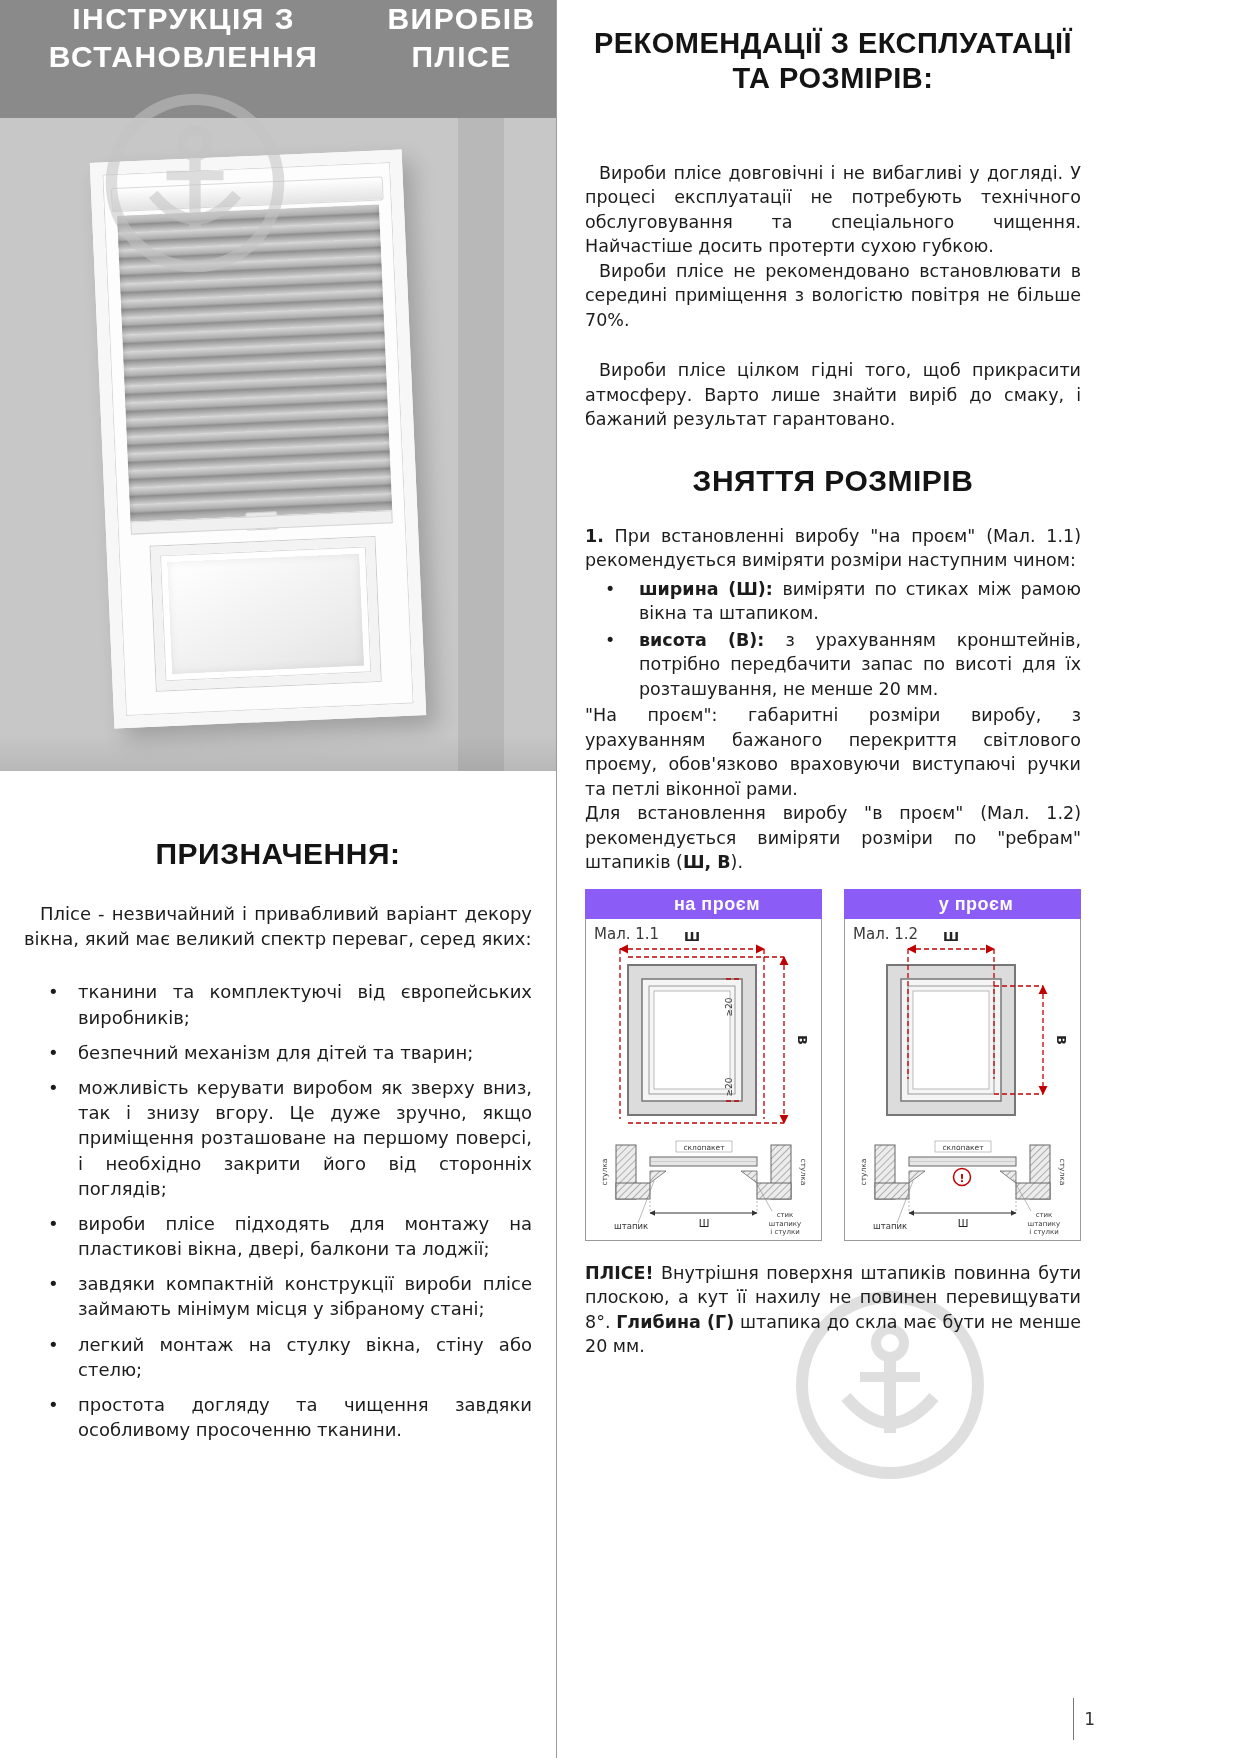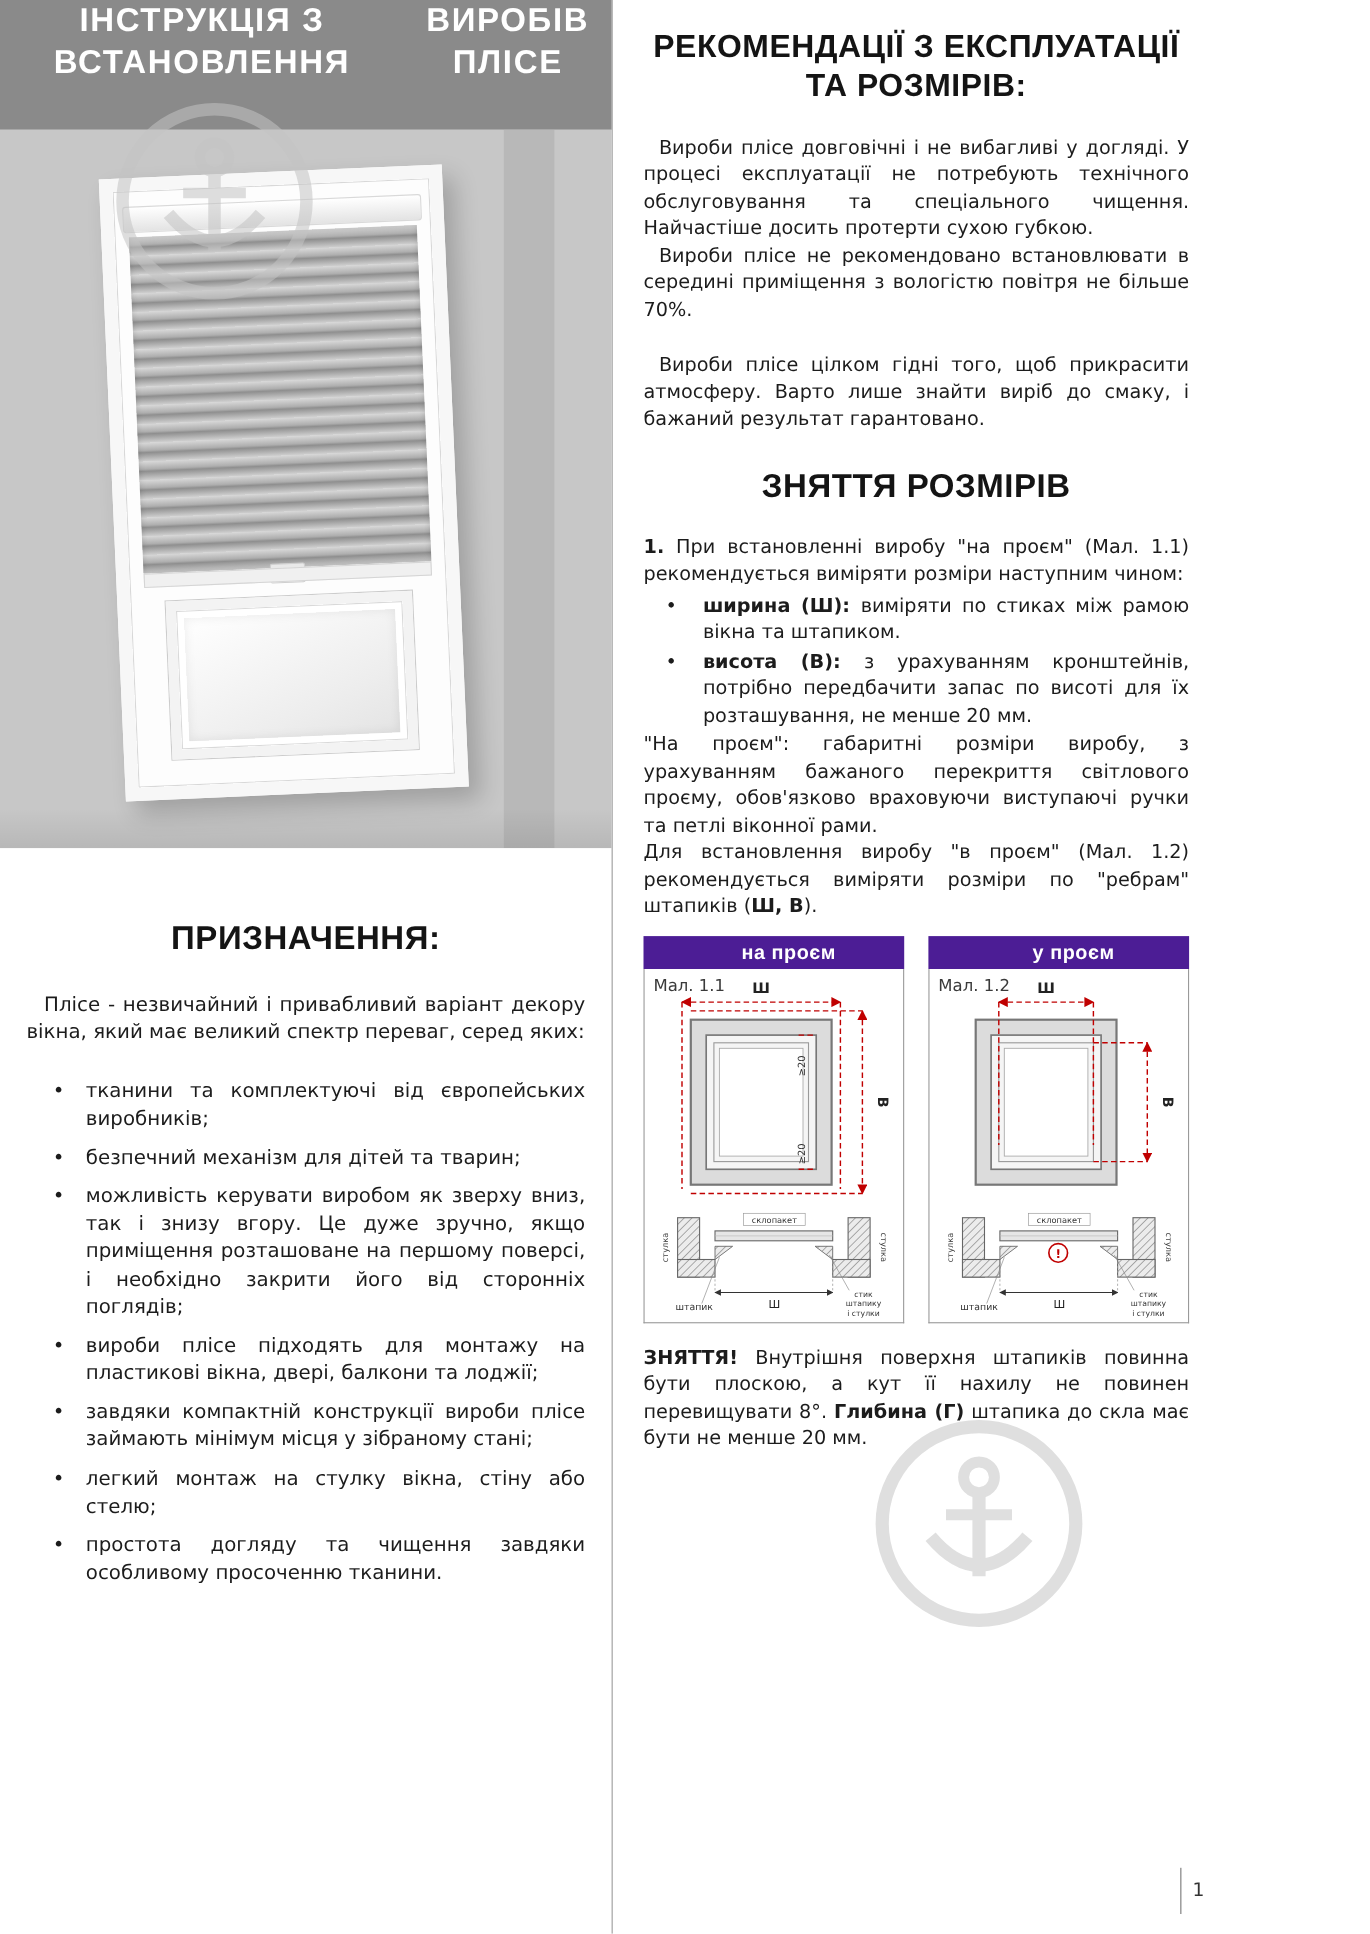--- a/index.html
+++ b/index.html
@@ -45,33 +45,33 @@
   .features li{
     position:relative;padding-left:38px;text-align:justify;font-size:18px;line-height:1.4;margin-bottom:10px;
   }
   .features li::before{content:"\2022";position:absolute;left:8px;top:0;}
 
   
   .right-col{position:absolute;left:585px;top:0;width:496px;}
   .care-title{font-size:29px;line-height:1.2;margin-top:26px;}
   .jp{font-size:17.5px;line-height:1.4;text-align:justify;margin:0;}
   .ind{text-indent:14px;}
-  .p1{margin-top:27px;}
+  .p1{margin-top:65px;}
   .p3{margin-top:26px;}
   .measure-title{margin-top:32px;}
   .step{margin-top:26px;}
   .b{font-weight:700;}
   .measure-list{list-style:none;margin:4px 0 0;padding:0 0 0 14px;}
   .measure-list li{position:relative;padding-left:40px;text-align:justify;font-size:17.5px;line-height:1.4;margin-bottom:2px;}
   .measure-list li::before{content:"\2022";position:absolute;left:6px;top:0;}
 
   .diagrams{display:flex;gap:22px;margin-top:14px;position:relative;}
   .panel{width:237px;}
   .panel-header{
-    height:30px;background:#4c1d95;color:#fff;font-family:"Liberation Sans",sans-serif;
+    height:30px;background:#8b5cf6;color:#fff;font-family:"Liberation Sans",sans-serif;
     font-weight:700;font-size:18px;text-align:center;line-height:30px;letter-spacing:.5px;padding-left:27px;
   }
   .panel-body{border:1px solid #9a9a9a;border-top:none;height:322px;background:#ffffff;box-sizing:border-box;}
   .diag{display:block;width:235px;height:320px;}
   .diag text{font-family:"DejaVu Sans",sans-serif;}
 
   .warning{margin-top:20px;position:relative;z-index:3;}
 
   .watermark{position:absolute;color:#c4c4c4;opacity:.55;pointer-events:none;}
   .wm1{left:100px;top:88px;}
@@ -282,21 +282,21 @@
             <text x="28" y="310" font-size="8.5" fill="#333">штапик</text>
             <text x="118" y="308" text-anchor="middle" font-size="10" fill="#222">Ш</text>
             <text x="199" y="298" text-anchor="middle" font-size="7" fill="#333">стик</text>
             <text x="199" y="306.5" text-anchor="middle" font-size="7" fill="#333">штапику</text>
             <text x="199" y="315" text-anchor="middle" font-size="7" fill="#333">і стулки</text>
           </svg>
         </div>
       </div>
     </div>
 
-    <p class="jp warning"><span class="b">ЗНЯТТЯ!</span><span> Внутрішня поверхня штапиків повинна бути плоскою, а кут її нахилу не повинен перевищувати 8°. </span><span class="b">Глибина (Г)</span><span> штапика до скла має бути не менше 20 мм.</span></p>
+    <p class="jp warning"><span class="b">ПЛІСЕ!</span><span> Внутрішня поверхня штапиків повинна бути плоскою, а кут її нахилу не повинен перевищувати 8°. </span><span class="b">Глибина (Г)</span><span> штапика до скла має бути не менше 20 мм.</span></p>
   </div>
 
   <svg class="watermark wm2" width="200" height="200" viewBox="0 0 100 100" aria-hidden="true">
     <circle cx="50" cy="50" r="44" fill="none" stroke="currentColor" stroke-width="6"></circle>
     <circle cx="50" cy="29" r="7" fill="none" stroke="currentColor" stroke-width="5"></circle>
     <line x1="50" y1="36" x2="50" y2="74" stroke="currentColor" stroke-width="6"></line>
     <line x1="35" y1="46" x2="65" y2="46" stroke="currentColor" stroke-width="5"></line>
     <path d="M28 56 Q50 82 72 56" fill="none" stroke="currentColor" stroke-width="6"></path>
   </svg>
 

